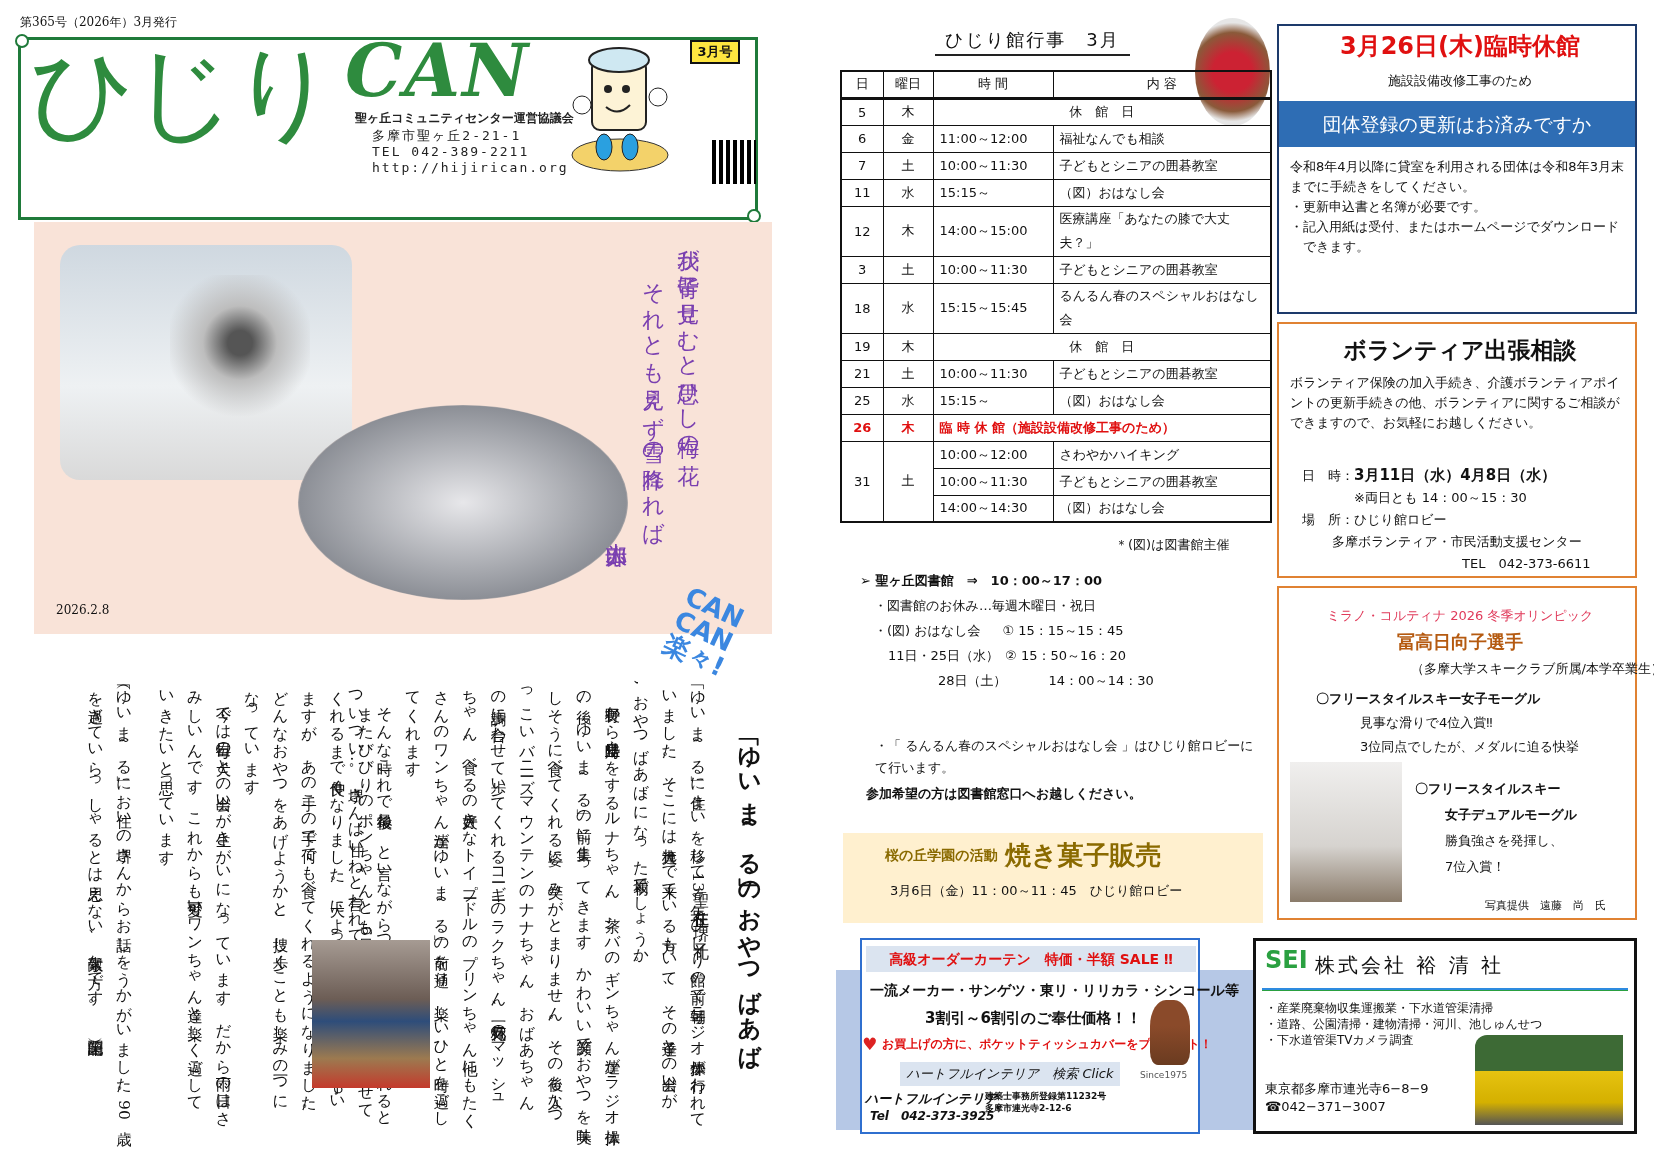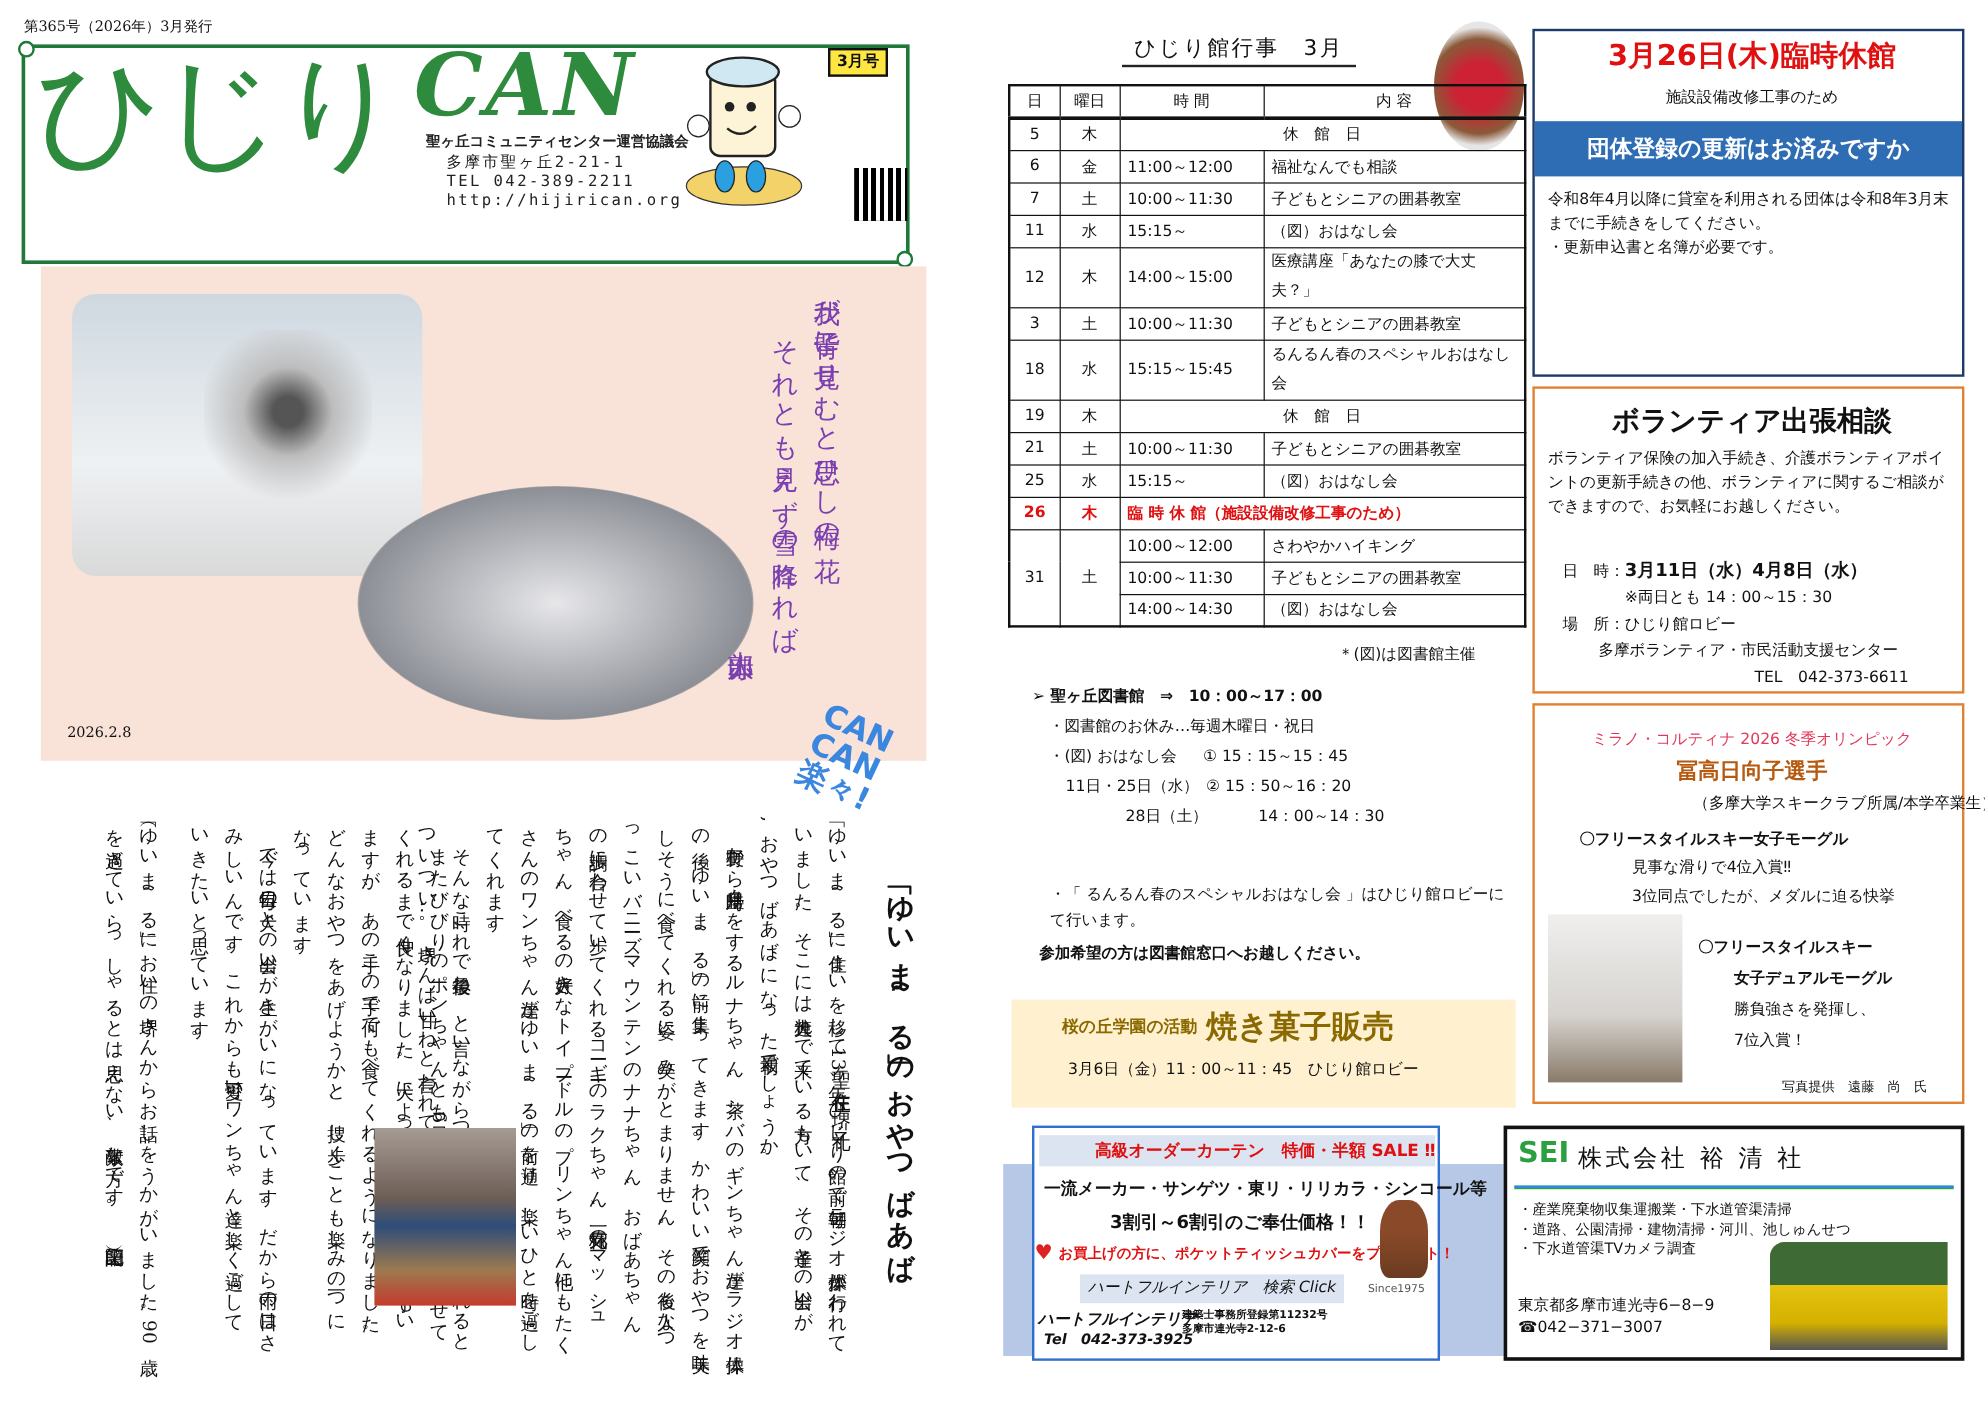--- a/index.html
+++ b/index.html
@@ -46,36 +46,36 @@
 .lib-ev{left:875px;top:735px;font-size:13px;line-height:22px}
 .lib-call{left:866px;top:782px;font-size:13px;font-weight:bold}
 
 .bake{left:843px;top:833px;width:420px;height:90px;background:#fff0cf}
 .bake-t1{left:885px;top:847px;font-size:14px;font-weight:bold;color:#8a6a00}
 .bake-t2{left:1005px;top:838px;font-size:26px;font-weight:bold;color:#8a6a00}
 .bake-t3{left:890px;top:882px;font-size:13px}
 
 .ad-bg{left:836px;top:970px;width:420px;height:160px;background:#b6c8e6}
 .curtain{left:860px;top:938px;width:340px;height:196px;border:2px solid #2f6fcf;background:#fff}
-.cur-head{left:866px;top:946px;width:330px;height:26px;background:#dbe4f0;font-size:14px;color:#e01010;text-align:right;line-height:26px;font-weight:bold}
+.cur-head{left:866px;top:946px;width:330px;height:26px;background:#dbe4f0;font-size:14px;color:#e01010;text-align:center;line-height:26px;font-weight:bold}
 .cur-l1{left:870px;top:982px;font-size:14px;font-weight:bold}
 .cur-l2{left:925px;top:1009px;font-size:15px;font-weight:bold}
 .cur-l3{left:870px;top:1036px;font-size:12px;font-weight:bold;color:#e01010}
 .cur-heart{left:862px;top:1034px;color:#d22;font-size:17px}
 .cur-btn{left:900px;top:1062px;width:220px;height:24px;background:#dbe4f0;font-size:13px;text-align:center;line-height:24px;font-style:italic;font-weight:normal}
 .cur-since{left:1140px;top:1070px;font-size:9px;color:#555}
 .cur-name{left:865px;top:1090px;font-size:13px;font-weight:bold;font-style:italic}
 .cur-reg{left:985px;top:1090px;font-size:9px;font-weight:bold;line-height:12px}
 .cur-tel{left:870px;top:1108px;font-size:12px;font-style:italic;font-weight:bold}
 .girl{left:1150px;top:1000px;width:40px;height:65px;border-radius:40% 40% 20% 20%;background:linear-gradient(#8a4a2a 40%,#6a3b20)}
 
 .closure{left:1277px;top:24px;width:360px;height:290px;border:2px solid #1d3a6b}
 .clo-title{left:1290px;top:30px;width:340px;text-align:center;font-size:24px;font-weight:bold;color:#e01010}
 .clo-sub{left:1290px;top:72px;width:340px;text-align:center;font-size:13px}
-.grp-band{left:1279px;top:101px;width:356px;height:46px;background:#2e6db4;color:#fff;font-size:19px;font-weight:bold;text-align:center;line-height:46px}
+.grp-band{left:1279px;top:101px;width:356px;height:46px;background:#2e6db4;color:#fff;font-size:19px;font-weight:normal;text-align:center;line-height:46px}
 .grp-body{left:1290px;top:157px;font-size:13px;line-height:20px;width:340px}
 .vol{left:1277px;top:322px;width:360px;height:256px;border:2px solid #e08232}
 .vol-title{left:1290px;top:335px;width:340px;text-align:center;font-size:23px;font-weight:bold}
 .vol-body{left:1290px;top:373px;font-size:13px;line-height:20px;width:340px}
 .vol-det{left:1302px;top:464px;font-size:13px;line-height:22px}
 .vol-det b{font-size:15px}
 .oly{left:1277px;top:586px;width:360px;height:334px;border:2px solid #e08232}
 .oly-top{left:1290px;top:607px;width:340px;text-align:center;font-size:13px;color:#e03a5a}
 .oly-name{left:1290px;top:630px;width:340px;text-align:center;font-size:18px;font-weight:bold;color:#b55a10}
 .oly-aff{left:1324px;top:660px;width:340px;text-align:right;font-size:13px}
@@ -272,20 +272,21 @@
 </div>
 <div class="abs cur-tel">Tel　042-373-3925</div>
 
 <div class="abs closure"></div>
 <div class="abs clo-title">3月26日(木)臨時休館</div>
 <div class="abs clo-sub">施設設備改修工事のため</div>
 <div class="abs grp-band">団体登録の更新はお済みですか</div>
 <div class="abs grp-body">
   <div>令和8年4月以降に貸室を利用される団体は令和8年3月末までに手続きをしてください。</div>
   <div>・更新申込書と名簿が必要です。</div>
+  <div style="padding-left:1em;text-indent:-1em">・記入用紙は受付、またはホームページでダウンロードできます。</div>
 </div>
 
 <div class="abs vol"></div>
 <div class="abs vol-title">ボランティア出張相談</div>
 <div class="abs vol-body">ボランティア保険の加入手続き、介護ボランティアポイントの更新手続きの他、ボランティアに関するご相談ができますので、お気軽にお越しください。</div>
 <div class="abs vol-det">
   <div><span>日　時：</span><b>3月11日（水）4月8日（水）</b></div>
   <div style="padding-left:52px">※両日とも 14：00～15：30</div>
   <div><span>場　所：</span><span>ひじり館ロビー</span></div>
   <div style="padding-left:30px">多摩ボランティア・市民活動支援センター</div>

